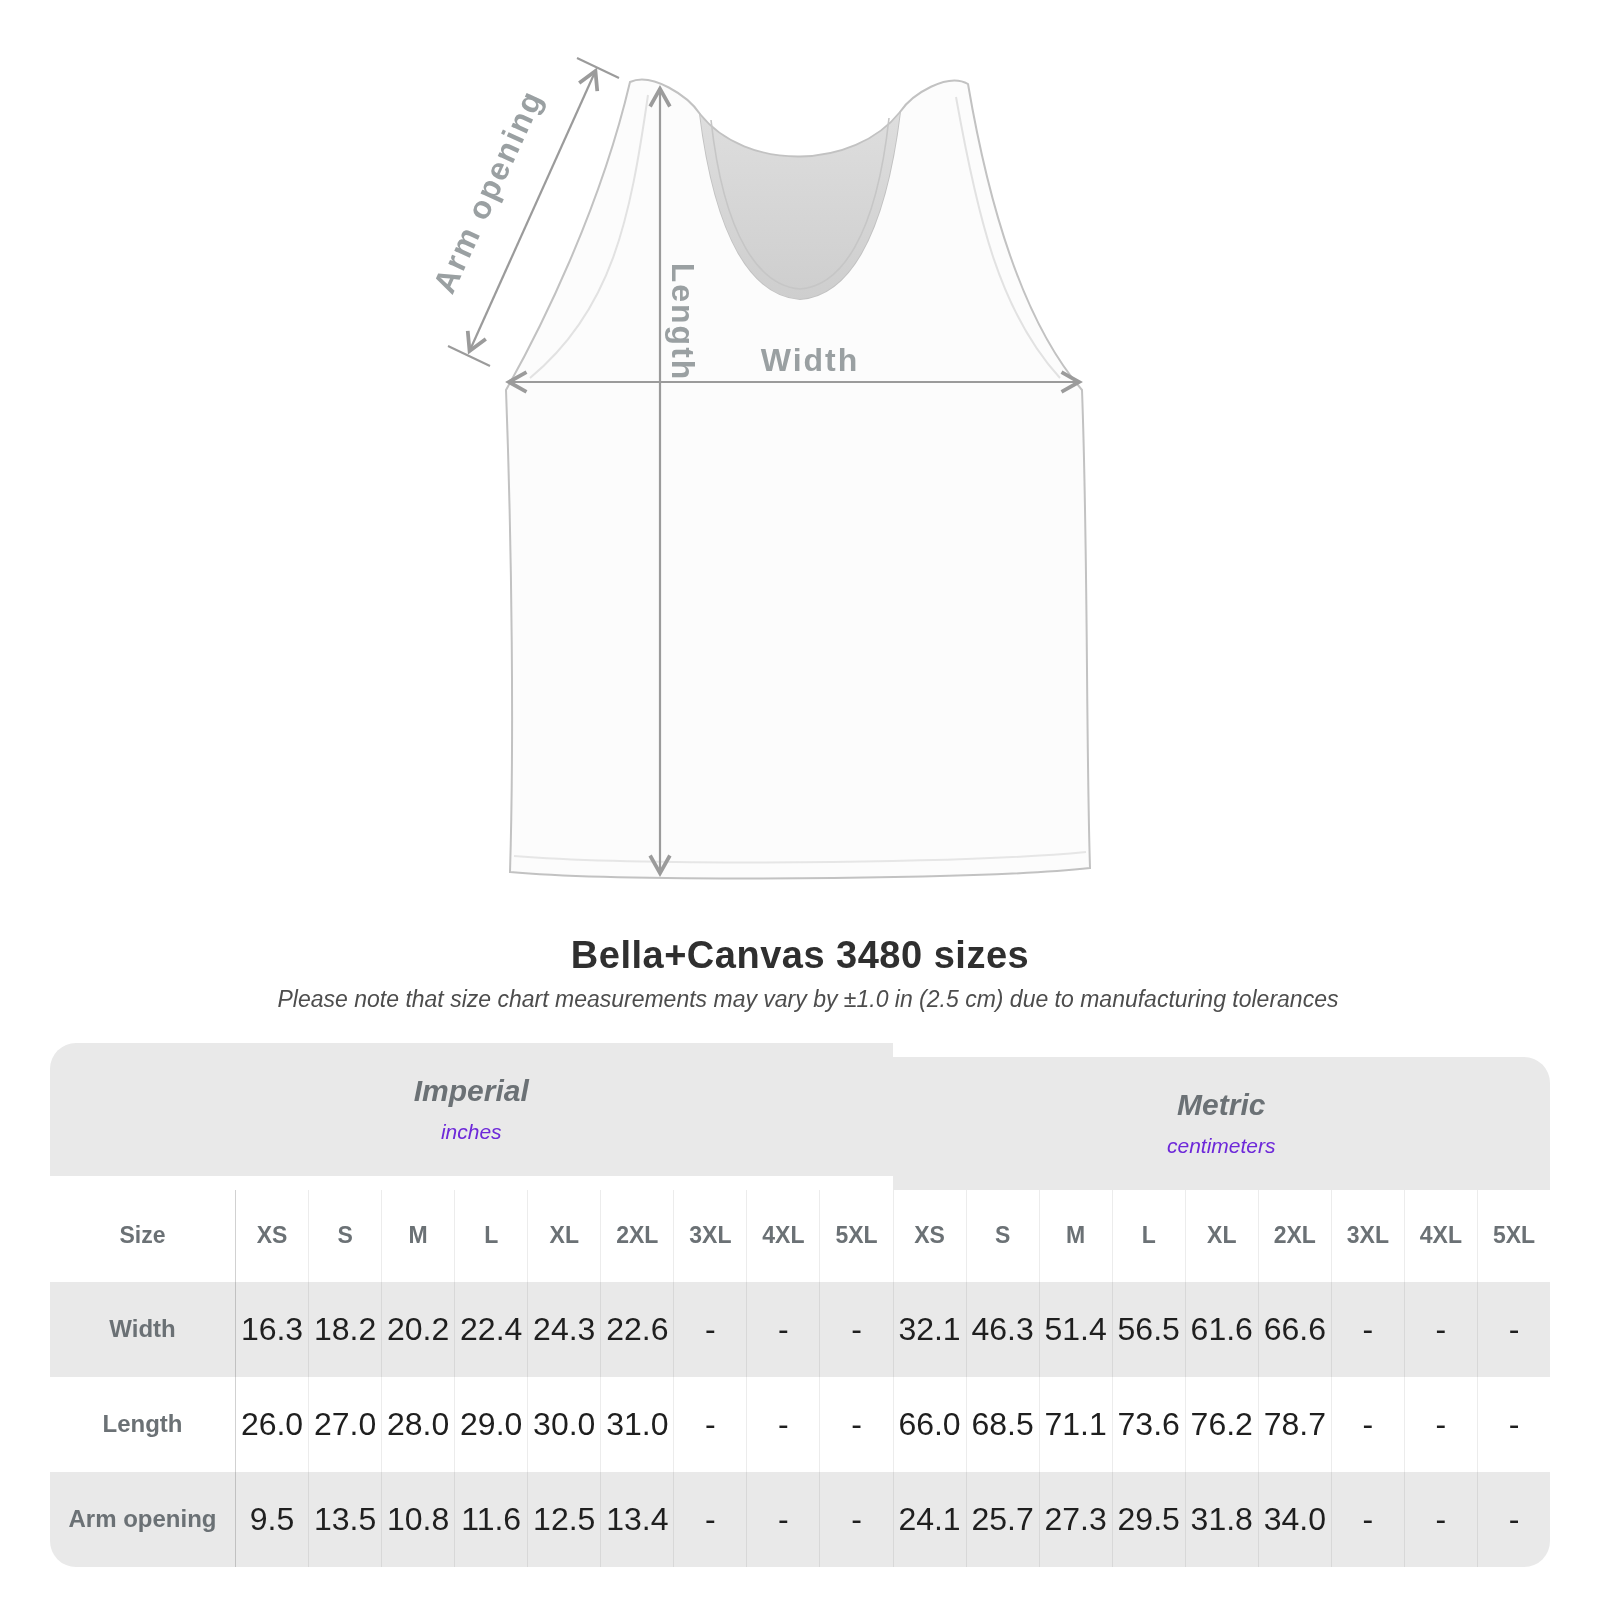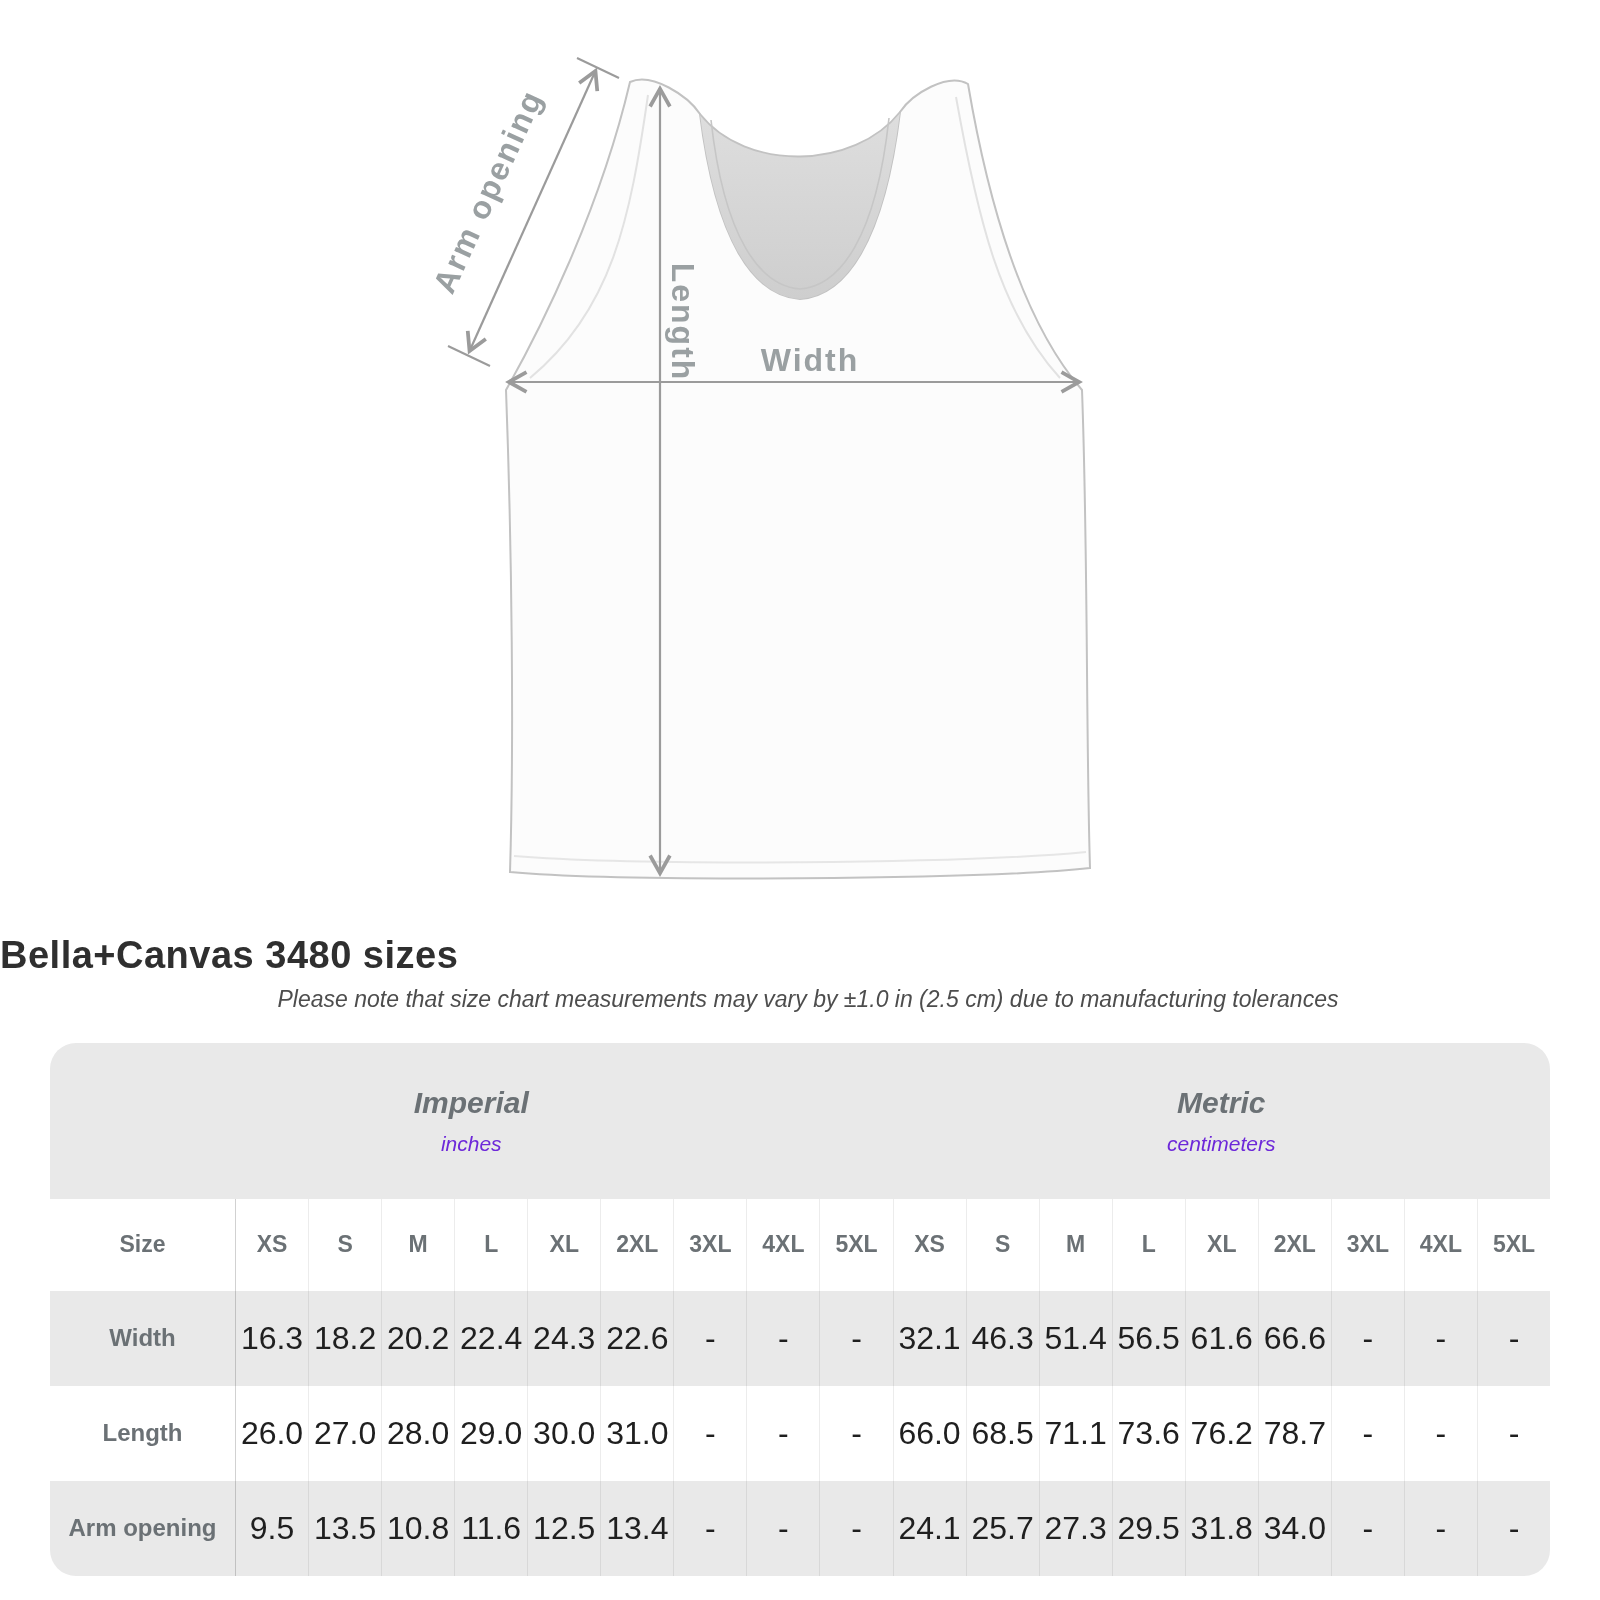--- a/index.html
+++ b/index.html
@@ -5,32 +5,32 @@
   html,body{margin:0;padding:0;background:#ffffff;}
   body{width:1600px;height:1600px;overflow:hidden;font-family:"Liberation Sans","DejaVu Sans",sans-serif;}
   .page{width:1600px;height:1600px;position:relative;background:#fff;}
 
   
   .diagram{width:1600px;height:930px;position:relative;}
   .diagram svg{display:block;}
   .dim-label{font-family:"Liberation Sans","DejaVu Sans",sans-serif;font-weight:bold;fill:#9aa0a2;}
 
   
-  .title{margin:4px 0 2px 0;font-size:38px;line-height:1.15;
+  .title{margin:4px 0 2px 0;text-align:center;font-size:38px;line-height:1.15;
          font-weight:bold;color:#2f2f2f;letter-spacing:0.5px;}
   .note{margin:8px 0 0 16px;text-align:center;font-style:italic;font-size:23px;color:#4d4d4d;}
 
   
   .tbl{width:1500px;margin:30px auto 0 auto;display:grid;
        grid-template-columns:185px repeat(18,1fr);}
   .tbl > div{display:flex;align-items:center;justify-content:center;box-sizing:border-box;}
 
-  .band{background:#e9e9e9;height:156px;flex-direction:column;justify-content:center;gap:12px;}
+  .band{background:#e9e9e9;height:133px;flex-direction:column;justify-content:center;gap:12px;}
   .band-imperial{grid-column:1 / 11;border-top-left-radius:26px;}
-  .band-metric{grid-column:11 / 20;border-top-right-radius:26px;}
+  .band-metric{grid-column:11 / 20;border-top-right-radius:26px;margin-top:14px;}
   .unit-title{font-size:30px;font-weight:bold;font-style:italic;color:#6b7175;}
   .unit-sub{font-size:21px;font-style:italic;color:#6d28d9;}
 
   .hc{height:92px;font-size:23px;font-weight:bold;color:#6b7175;background:#ffffff;}
   .dc{height:95px;font-size:32px;color:#1f1f1f;}
   .lb{font-size:24px;font-weight:bold;color:#6b7175;}
   .g{background:#e9e9e9;}
   .wbg{background:#ffffff;}
 
   .bl{border-left:1px solid rgba(100,100,100,0.12);}

